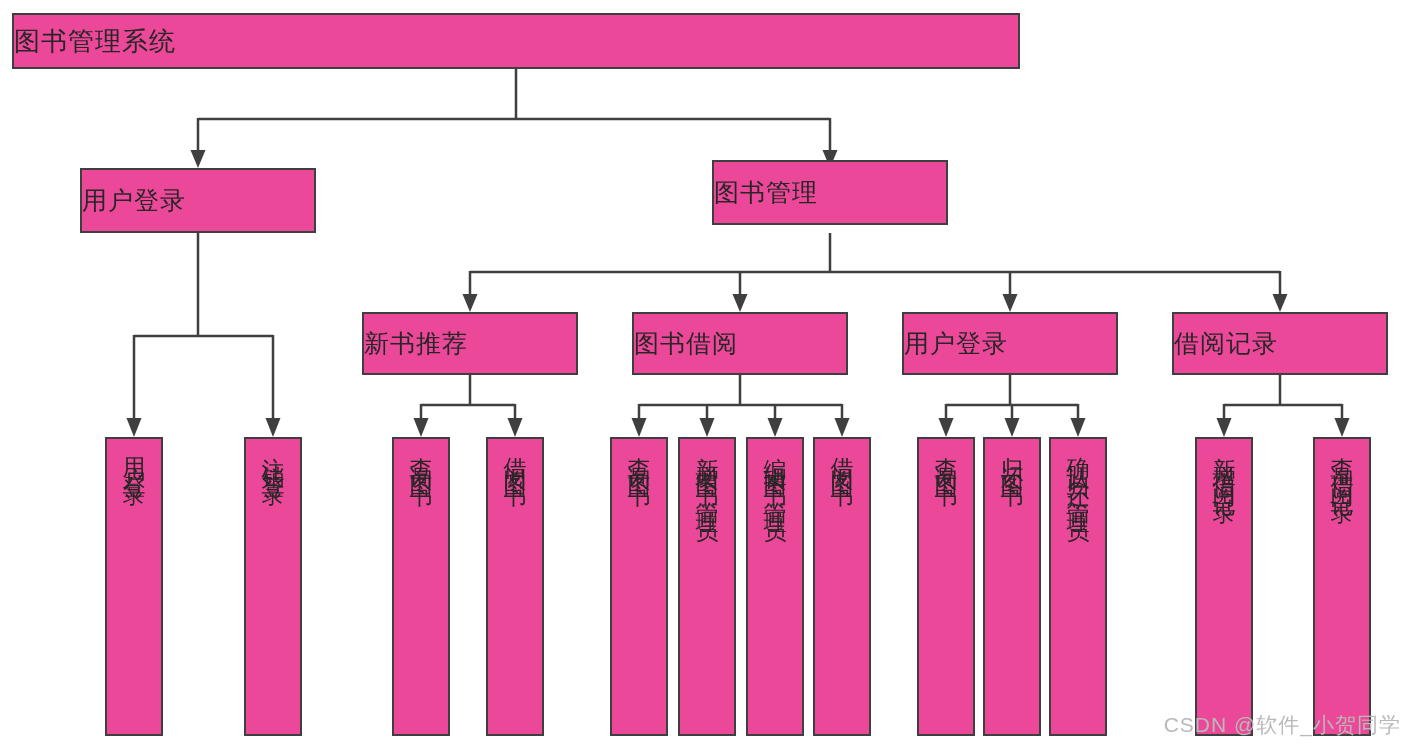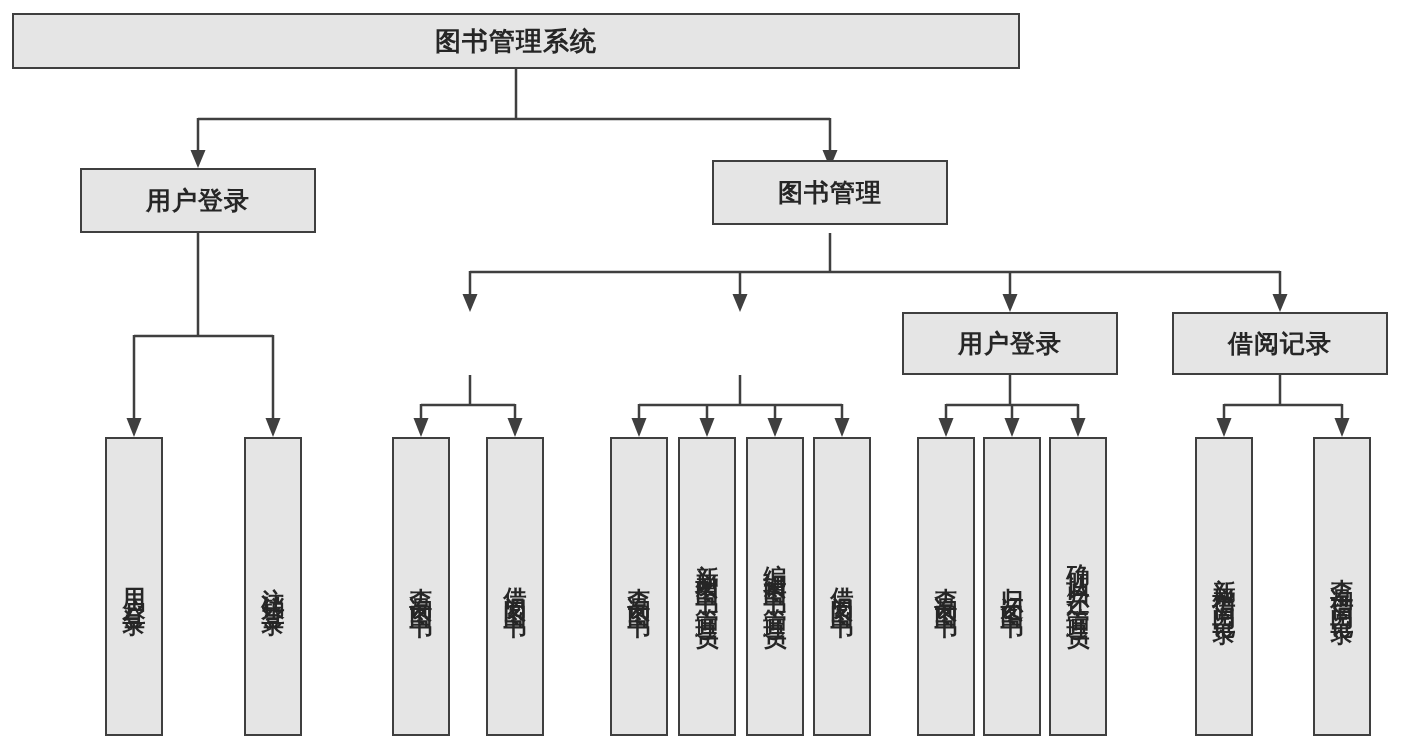--- a/index.html
+++ b/index.html
@@ -2,22 +2,22 @@
 <html><head>
 <meta charset="utf-8">
 <style>
   html,body{margin:0;padding:0;background:#ffffff;}
   body{font-family:"Liberation Sans","DejaVu Sans",sans-serif;}
   .canvas{
     position:relative;width:1405px;height:747px;background:#ffffff;overflow:hidden;
   }
   .connectors{position:absolute;left:0;top:0;width:1405px;height:747px;}
   .node{
-    position:absolute;background:#e5e5e5;border:2.5px solid #3f3f3f;box-sizing:border-box;
-    display:flex;align-items:center;justify-content:center;color:#262626;font-weight:bold;
+    position:absolute;background:#ec4899;border:2.5px solid #3f3f3f;box-sizing:border-box;
+    display:flex;align-items:center;color:#262626;
   }
   .h-node{font-size:25px;letter-spacing:1px;white-space:nowrap;}
   .v-node{
     writing-mode:vertical-rl;text-orientation:mixed;
     font-size:23px;letter-spacing:9px;line-height:1;
   }
   
   .n-root{left:12px;top:13px;width:1008px;height:56px;font-size:26px;}
   .n-login{left:80px;top:168px;width:236px;height:65px;}
   .n-mgmt{left:712px;top:160px;width:236px;height:65px;}
@@ -85,20 +85,26 @@
     <span>图书管理系统</span>
   </div>
 
   <div class="node h-node n-login">
     <span>用户登录</span>
   </div>
   <div class="node h-node n-mgmt">
     <span>图书管理</span>
   </div>
 
+  <div class="node h-node n-newbooks">
+    <span>新书推荐</span>
+  </div>
+  <div class="node h-node n-borrow">
+    <span>图书借阅</span>
+  </div>
   <div class="node h-node n-current">
     <span>用户登录</span>
   </div>
   <div class="node h-node n-records">
     <span>借阅记录</span>
   </div>
 
   <div class="node v-node leaf n-a1">
     <span>用户登录</span>
   </div>
@@ -136,14 +142,15 @@
     <span>确认归还（管理员）</span>
   </div>
 
   <div class="node v-node leaf n-e1">
     <span>新增借阅记录</span>
   </div>
   <div class="node v-node leaf n-e2">
     <span>查询借阅记录</span>
   </div>
 
+  <div class="watermark">CSDN @软件_小贺同学</div>
 
 </div>
 
 </body></html>

